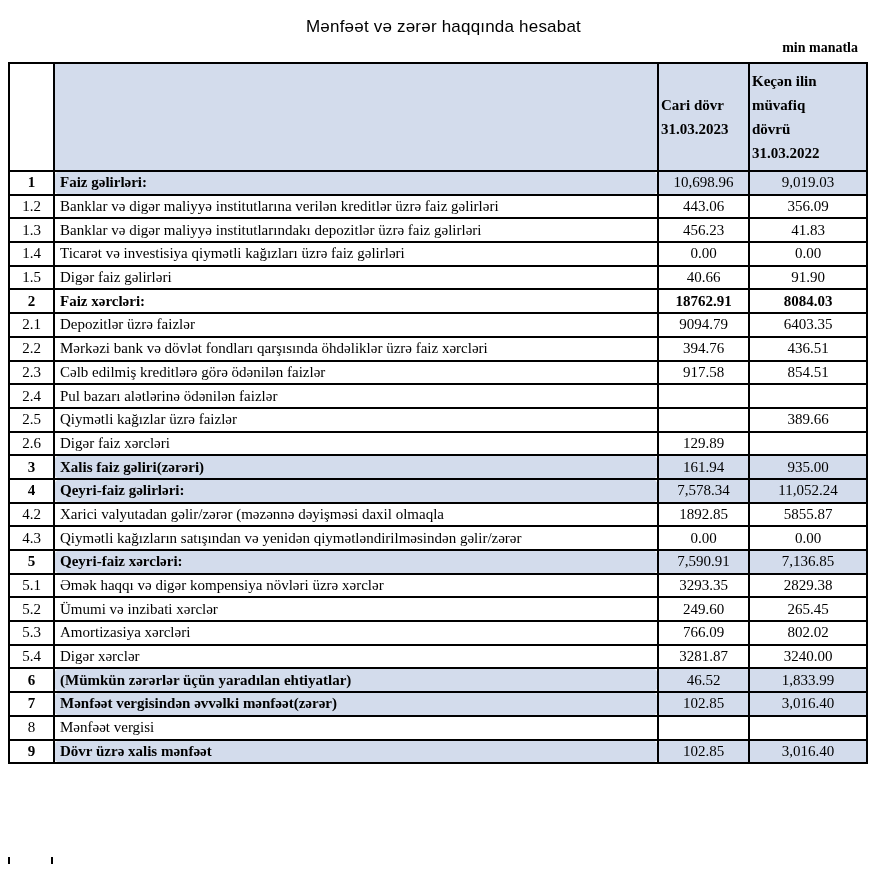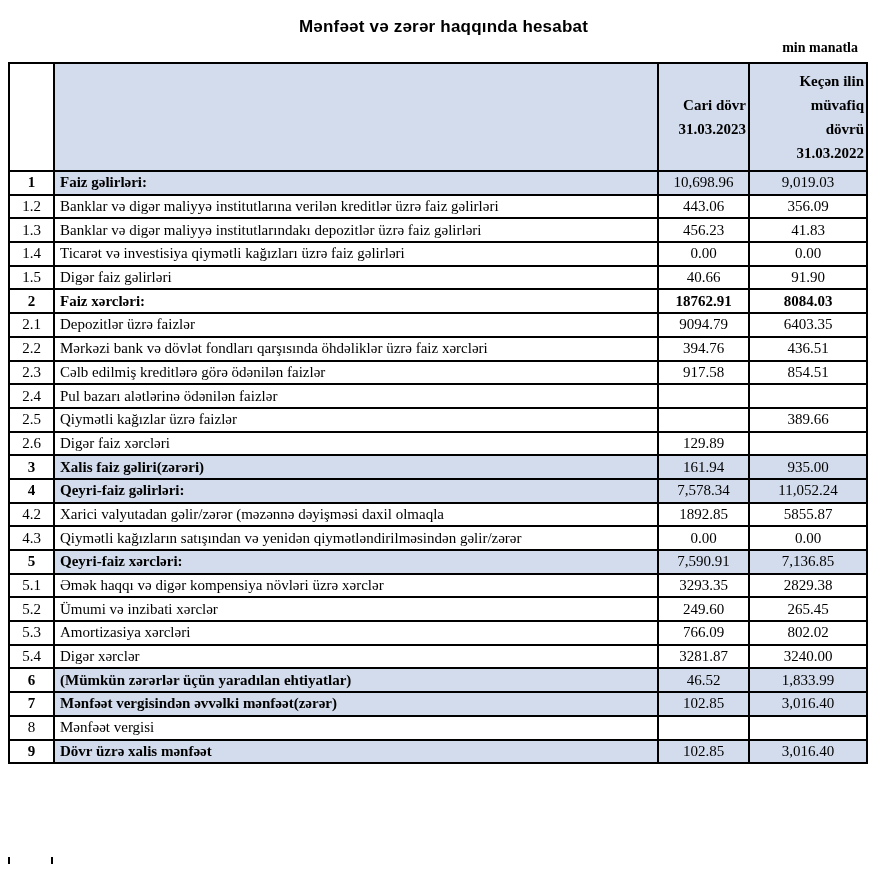--- a/index.html
+++ b/index.html
@@ -12,21 +12,21 @@
     color: #000000;
     overflow: hidden;
   }
   .title {
     position: absolute;
     top: 17px;
     left: 0;
     width: 100%;
     text-align: center;
     font-family: "Liberation Sans", sans-serif;
-    font-weight: 700;
+    font-weight: 400;
     font-size: 17px;
     letter-spacing: 0.2px;
   }
   .unit-label {
     position: absolute;
     top: 40px;
     left: 8px;
     width: 850px;
     text-align: right;
     font-weight: 700;
@@ -42,36 +42,36 @@
   }
   .pl-table th, .pl-table td {
     border: 2px solid #000000;
     overflow: hidden;
   }
   .pl-table thead tr { height: 108px; }
   .pl-table th {
     background: #d3dcec;
     font-weight: 700;
     font-size: 15px;
-    text-align: right;
+    text-align: left;
     vertical-align: middle;
     white-space: pre-line;
     line-height: 1.6;
     padding: 0 2px;
   }
   .pl-table th.num-col { background: #ffffff; }
   .pl-table tbody tr { height: 23.7px; }
   .pl-table td {
     font-size: 15px;
     vertical-align: middle;
     background: #ffffff;
     padding: 0 5px;
   }
   .pl-table td.num { text-align: center; padding: 0 2px; }
-  .pl-table td.label { text-align: left; white-space: nowrap; }
+  .pl-table td.label { text-align: left; white-space: nowrap; border-radius: 7px; }
   .pl-table td.val { text-align: center; }
   tr.section td.label, tr.section td.val { background: #d3dcec; }
   tr.section td.num, tr.section td.label { font-weight: 700; }
   tr.section-white td.num,
   tr.section-white td.label,
   tr.section-white td.val { font-weight: 700; }
   .stub {
     position: absolute;
     top: 857px;
     width: 2px;

